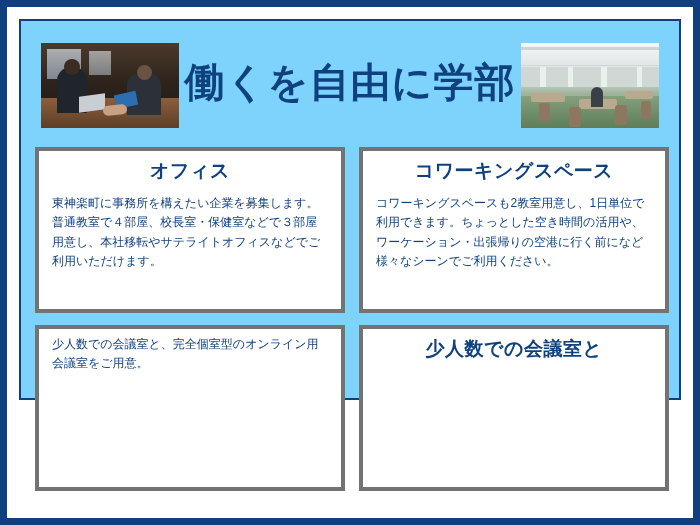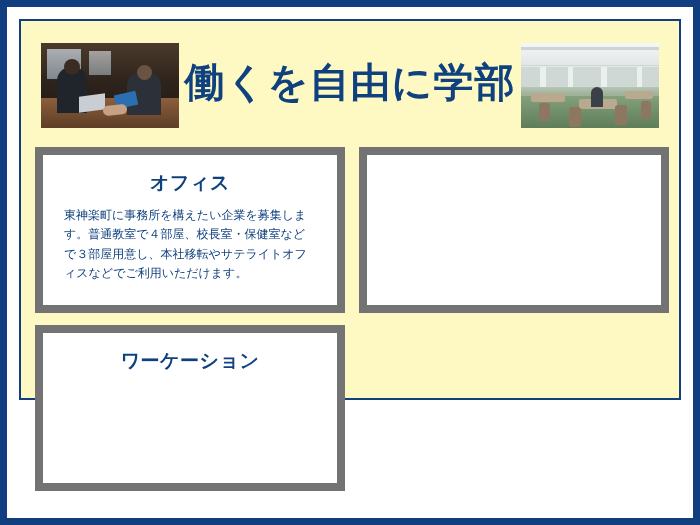--- a/index.html
+++ b/index.html
@@ -22,21 +22,21 @@
     background: #ffffff;
     border: 7px solid #103e7e;
   }
   .inner-frame {
     position: absolute;
     left: 12px; top: 12px;
     width: 662px;
     height: 381px;
     box-sizing: border-box;
     border: 2px solid #103e7e;
-    background: #fef9c3;
+    background: #7dd3fc;
   }
   
   .header {
     position: absolute;
     left: 0; top: 0;
     width: 100%;
     height: 122px;
   }
   .photo {
     position: absolute;
@@ -160,23 +160,23 @@
     left: 14px;
     top: 126px;
     width: 634px;
     display: grid;
     grid-template-columns: 1fr 1fr;
     grid-template-rows: 166px 166px;
     gap: 12px 14px;
   }
   .card {
     box-sizing: border-box;
-    border: 8px solid #737373;
+    border: 4px solid #737373;
     background: #ffffff;
-    padding: 8px;
+    padding: 0;
     position: relative;
     overflow: hidden;
   }
   .card-title {
     text-align: center;
     font-size: 19px;
     font-weight: bold;
     color: #10417f;
     padding: 7px 4px 4px 4px;
     letter-spacing: 0.5px;
@@ -232,23 +232,28 @@
       </div>
     </div>
 
     <div class="cards">
 
       <div class="card">
         <div class="card-title">オフィス</div>
         <div class="card-body">東神楽町に事務所を構えたい企業を募集します。普通教室で４部屋、校長室・保健室などで３部屋用意し、本社移転やサテライトオフィスなどでご利用いただけます。</div>
       </div>
 
-
-      <div class="card">
-      </div>
-
-      <div class="card">
-        <div class="card-title">ワーケーション</div>
+      <div class="card">
+        <div class="card-title">コワーキングスペース</div>
+        <div class="card-body">コワーキングスペースも2教室用意し、1日単位で利用できます。ちょっとした空き時間の活用や、ワーケーション・出張帰りの空港に行く前になど様々なシーンでご利用ください。</div>
+      </div>
+
+      <div class="card">
+        <div class="card-body">少人数での会議室と、完全個室型のオンライン用会議室をご用意。</div>
+      </div>
+
+      <div class="card">
+        <div class="card-title">少人数での会議室と</div>
       </div>
 
     </div>
   </div>
 </div>
 
 </body></html>

